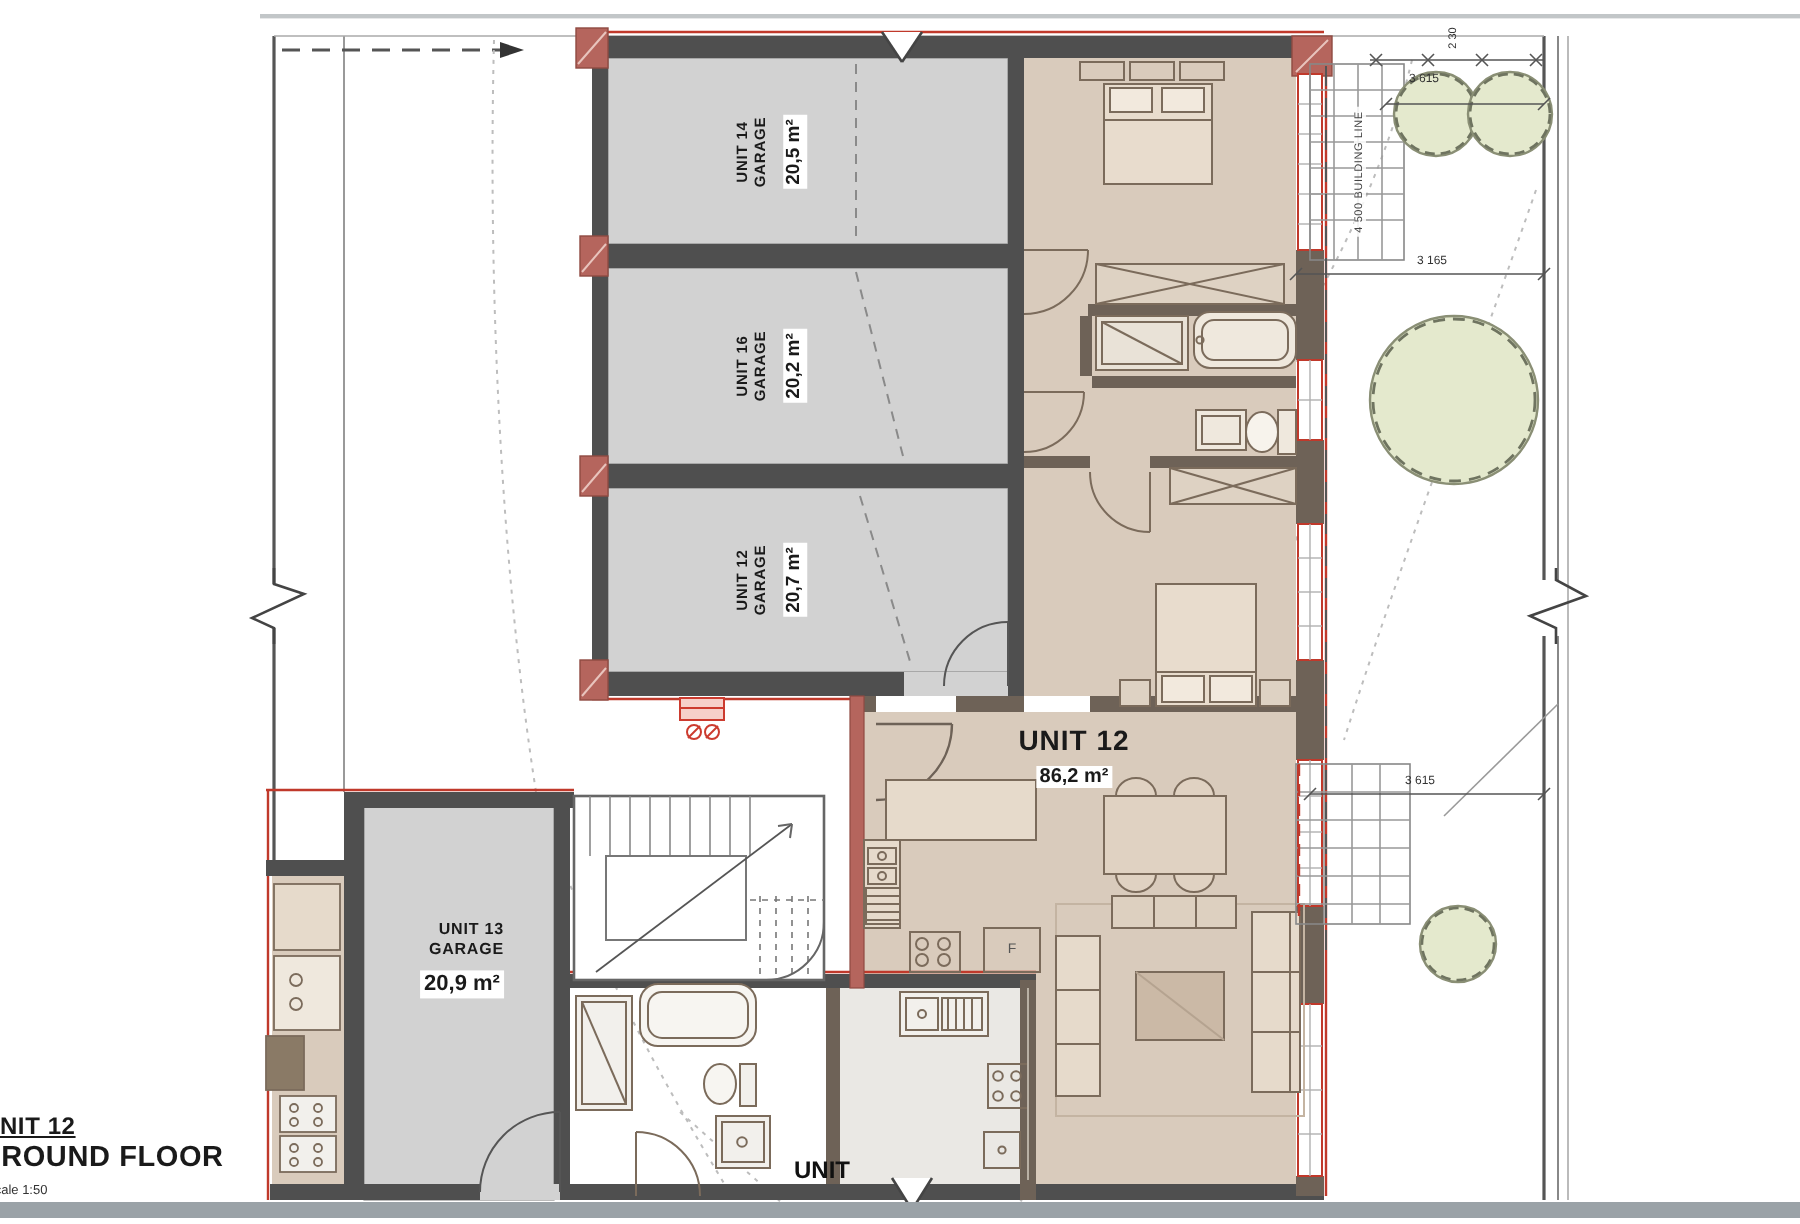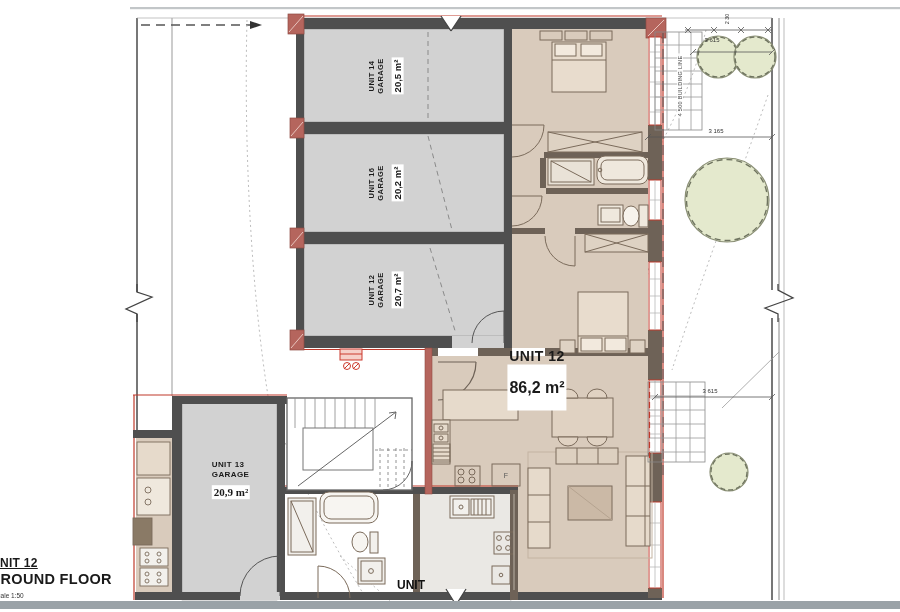--- a/index.html
+++ b/index.html
@@ -3,26 +3,26 @@
 <meta charset="utf-8">
 <style>
   html,body{margin:0;padding:0;background:#fff;}
   #stage{position:relative;width:900px;height:612px;background:#ffffff;overflow:hidden;
          font-family:"Liberation Sans", sans-serif;}
   #plan-svg{position:absolute;left:0;top:0;}
   .lbl{position:absolute;color:#1a1a1a;white-space:nowrap;z-index:5;}
   .vlabel{transform:translate(-50%,-50%) rotate(-90deg);text-align:center;line-height:1.25;}
   .vlabel .ln{display:block;font-size:7.5px;font-weight:bold;letter-spacing:.4px;}
   .vlabel .area{display:inline-block;font-size:9.5px;font-weight:bold;background:#fff;padding:0 2px;margin-top:1px;}
-  .hlabel{transform:translate(-50%,-50%);text-align:left;line-height:1.3;}
+  .hlabel{transform:translate(-50%,-50%);text-align:right;line-height:1.3;}
   .hlabel .ln{display:block;font-size:8px;font-weight:bold;letter-spacing:.4px;}
-  .hlabel .area{display:inline-block;font-size:11px;font-weight:bold;background:#fff;padding:0 2px;margin-top:1px;font-family:Liberation Serif, serif;}
+  .hlabel .area{display:inline-block;font-size:11px;font-weight:bold;background:#fff;padding:0 2px;margin-top:1px;}
   .unit-title{transform:translate(-50%,-50%);text-align:center;}
   .unit-title .nm{display:block;font-size:14px;font-weight:bold;letter-spacing:.5px;}
-  .unit-title .area{display:inline-block;font-size:16px;font-weight:bold;background:#fff;padding:14px 2px;margin-top:1px;}
+  .unit-title .area{display:inline-block;font-size:10px;font-weight:bold;background:#fff;padding:0 2px;margin-top:1px;}
   .dim{font-size:6px;color:#333;transform:translate(-50%,-50%);}
   .dim-v{font-size:5.5px;color:#333;transform:translate(-50%,-50%) rotate(-90deg);}
   .bldline{font-size:5.5px;color:#444;transform:translate(-50%,-50%) rotate(-90deg);
            background:rgba(255,255,255,.85);padding:0 2px;letter-spacing:.3px;}
   .fridge{font-size:7px;color:#555;transform:translate(-50%,-50%);}
   .unitcut{font-size:12px;font-weight:bold;color:#111;}
   .tb-unit{left:-9px;top:556px;font-size:12px;font-weight:bold;text-decoration:underline;letter-spacing:.3px;}
   .tb-floor{left:-11px;top:571px;font-size:14.5px;font-weight:bold;letter-spacing:.3px;}
   .tb-scale{left:-7px;top:592px;font-size:6.5px;color:#333;}
 </style>

